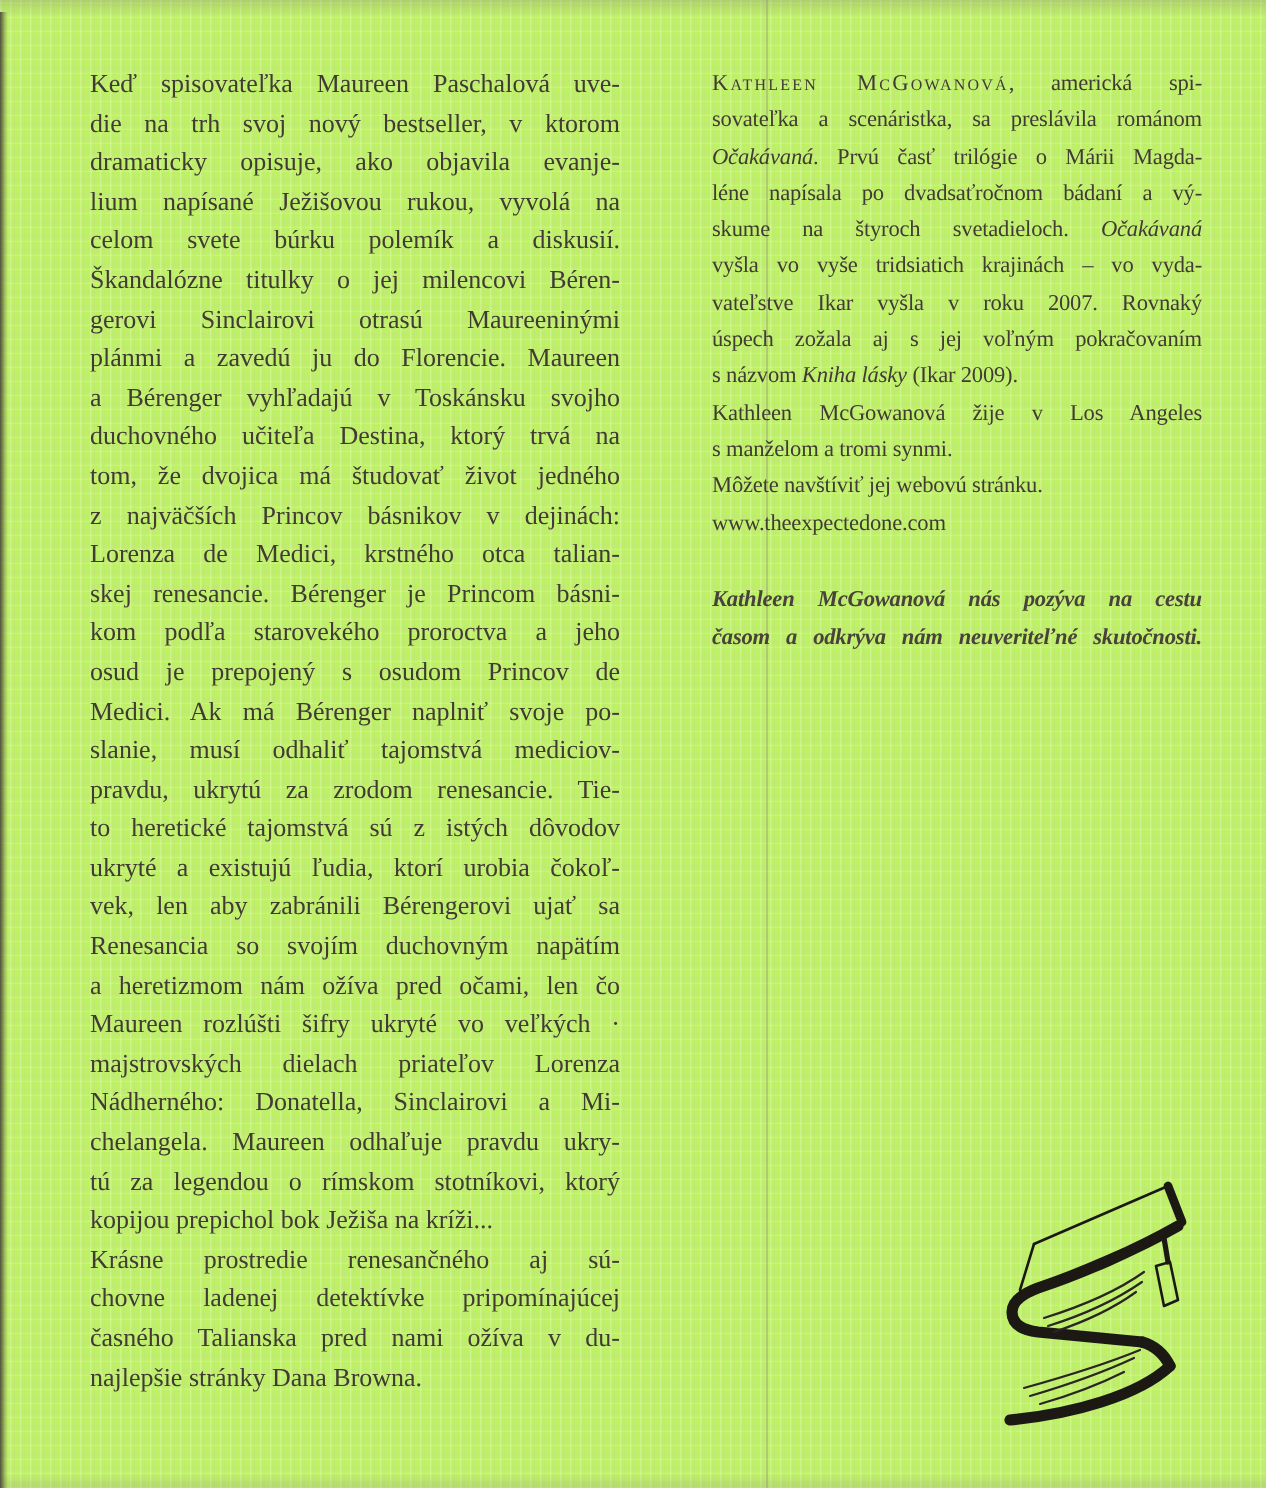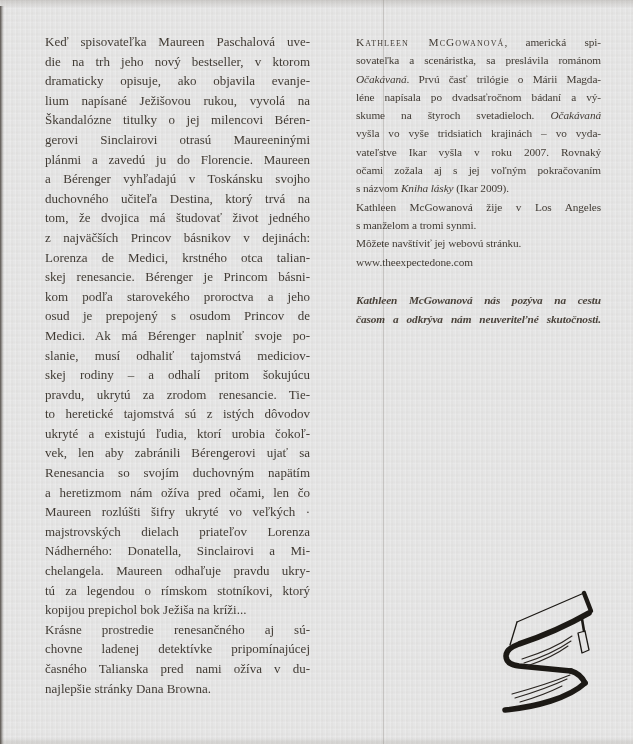--- a/index.html
+++ b/index.html
@@ -3,21 +3,21 @@
 <meta charset="utf-8">
 <style>
   html, body {
     margin: 0; padding: 0;
     background: #cfccc7;
     font-family: "Liberation Serif", "DejaVu Serif", serif;
   }
   .page {
     position: relative;
     width: 633px; height: 744px;
-    background-color: #e5e5e5;
+    background-color: #bef264;
     overflow: hidden;
     color: #413b34;
   }
   
   .page::before {
     content: "";
     position: absolute; inset: 0;
     background-image:
       repeating-linear-gradient(90deg,
         rgba(255,255,255,0.30) 0px, rgba(255,255,255,0) 1px,
@@ -79,37 +79,37 @@
 <div class="page">
 
   <div class="edge-top"></div>
   <div class="edge-bottom"></div>
   <div class="edge-left"></div>
   <div class="crease"></div>
 
   <div class="col col-left">
     <div class="para">
         <div class="line">Keď spisovateľka Maureen Paschalová uve-</div>
-        <div class="line">die na trh jeho nový bestseller, v ktorom</div>
+        <div class="line">die na trh svoj nový bestseller, v ktorom</div>
         <div class="line">dramaticky opisuje, ako objavila evanje-</div>
         <div class="line">lium napísané Ježišovou rukou, vyvolá na</div>
+        <div class="line">celom svete búrku polemík a diskusií.</div>
         <div class="line">Škandalózne titulky o jej milencovi Béren-</div>
         <div class="line">gerovi Sinclairovi otrasú Maureeninými</div>
         <div class="line">plánmi a zavedú ju do Florencie. Maureen</div>
         <div class="line">a Bérenger vyhľadajú v Toskánsku svojho</div>
         <div class="line">duchovného učiteľa Destina, ktorý trvá na</div>
         <div class="line">tom, že dvojica má študovať život jedného</div>
         <div class="line">z najväčších Princov básnikov v dejinách:</div>
         <div class="line">Lorenza de Medici, krstného otca talian-</div>
         <div class="line">skej renesancie. Bérenger je Princom básni-</div>
         <div class="line">kom podľa starovekého proroctva a jeho</div>
         <div class="line">osud je prepojený s osudom Princov de</div>
         <div class="line">Medici. Ak má Bérenger naplniť svoje po-</div>
         <div class="line">slanie, musí odhaliť tajomstvá mediciov-</div>
-        <div class="line">skej rodiny – a odhalí pritom šokujúcu</div>
         <div class="line">pravdu, ukrytú za zrodom renesancie. Tie-</div>
         <div class="line">to heretické tajomstvá sú z istých dôvodov</div>
         <div class="line">ukryté a existujú ľudia, ktorí urobia čokoľ-</div>
         <div class="line">vek, len aby zabránili Bérengerovi ujať sa</div>
       </div>
     <div class="para">
         <div class="line">Renesancia so svojím duchovným napätím</div>
         <div class="line">a heretizmom nám ožíva pred očami, len čo</div>
         <div class="line">Maureen rozlúšti šifry ukryté vo veľkých ·</div>
         <div class="line">majstrovských dielach priateľov Lorenza</div>
@@ -128,21 +128,21 @@
 
   <div class="col col-right">
     <div class="para para-bio">
         <div class="line"><span class="sc">Kathleen McGowanová</span>, americká spi-</div>
         <div class="line">sovateľka a scenáristka, sa preslávila románom</div>
         <div class="line"><em>Očakávaná</em>. Prvú časť trilógie o Márii Magda-</div>
         <div class="line">léne napísala po dvadsaťročnom bádaní a vý-</div>
         <div class="line">skume na štyroch svetadieloch. <em>Očakávaná</em></div>
         <div class="line">vyšla vo vyše tridsiatich krajinách – vo vyda-</div>
         <div class="line">vateľstve Ikar vyšla v roku 2007. Rovnaký</div>
-        <div class="line">očami zožala aj s jej voľným pokračovaním</div>
+        <div class="line">úspech zožala aj s jej voľným pokračovaním</div>
         <div class="line ragged">s názvom <em>Kniha lásky</em> (Ikar 2009).</div>
         <div class="line">Kathleen McGowanová žije v Los Angeles</div>
         <div class="line ragged">s manželom a tromi synmi.</div>
         <div class="line ragged">Môžete navštíviť jej webovú stránku.</div>
         <div class="line ragged">www.theexpectedone.com</div>
       </div>
     <div class="para para-quote">
         <div class="line">Kathleen McGowanová nás pozýva na cestu</div>
         <div class="line">časom a odkrýva nám neuveriteľné skutočnosti.</div>
       </div>

